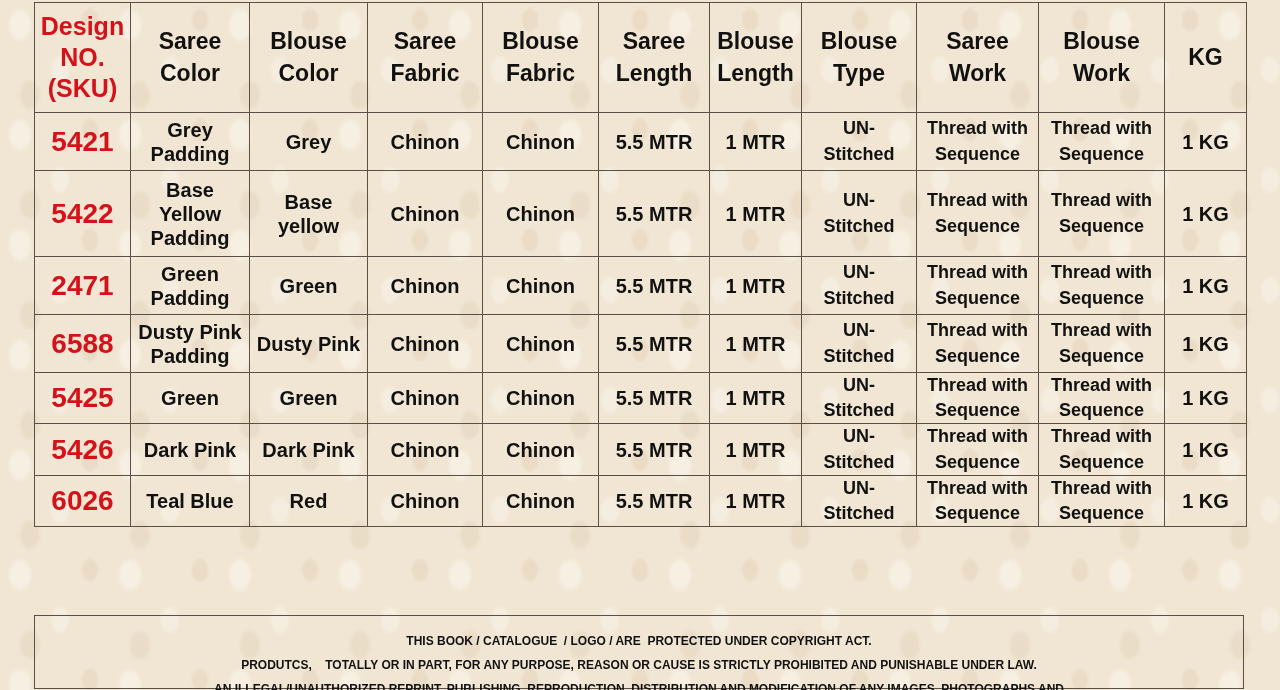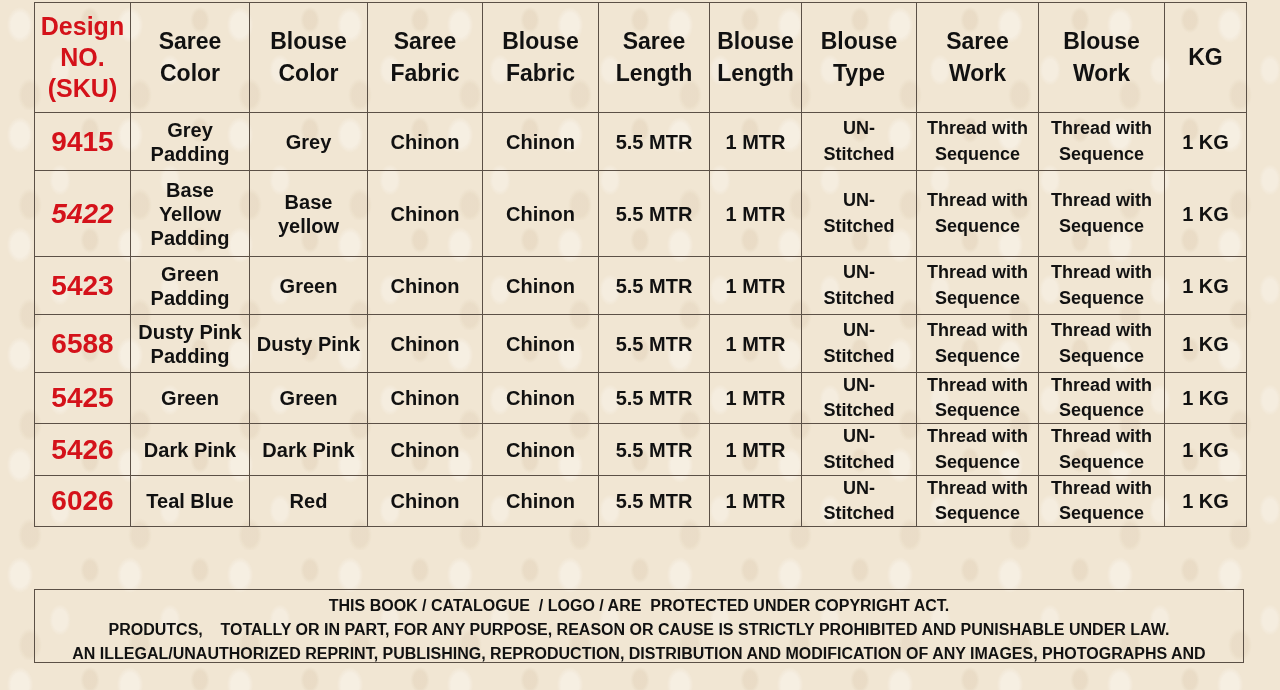--- a/index.html
+++ b/index.html
@@ -57,31 +57,31 @@
       color: #d4121a;
       font-size: 28px;
     }
     table.spec td.small {
       font-size: 18px;
       line-height: 1.4;
     }
     .notice {
       position: absolute;
       left: 34px;
-      top: 589px;
+      top: 615px;
       width: 1210px;
       height: 74px;
       border: 1px solid #5b5046;
       box-sizing: border-box;
       text-align: center;
       font-weight: bold;
-      font-size: 16px;
+      font-size: 12px;
       line-height: 24px;
       color: #111;
-      padding-top: 4px;
+      padding-top: 13px;
     }
     .notice div { white-space: pre; }
   </style>
 </head>
 <body>
 
 <div class="sheet">
   <table class="spec">
     <colgroup>
       <col style="width:96px">
@@ -107,47 +107,47 @@
         <th>Blouse<br>Length</th>
         <th>Blouse<br>Type</th>
         <th>Saree<br>Work</th>
         <th>Blouse<br>Work</th>
         <th>KG</th>
       </tr>
     </thead>
     <tbody id="spec-body">
 
     <tr class="" style="">
-        <td class="sku" style="height: 57px;">9415</td>
+        <td class="sku" style="height: 57px;">5421</td>
         <td style="height: 57px;">Grey<br>Padding</td>
         <td style="height: 57px;">Grey</td>
         <td style="height: 57px;">Chinon</td>
         <td style="height: 57px;">Chinon</td>
         <td style="height: 57px;">5.5 MTR</td>
         <td style="height: 57px;">1 MTR</td>
         <td class="small" style="height: 57px;">UN-<br>Stitched</td>
         <td class="small" style="height: 57px;">Thread with<br>Sequence</td>
         <td class="small" style="height: 57px;">Thread with<br>Sequence</td>
         <td style="height: 57px;">1 KG</td>
       </tr>
         <tr class="" style="">
-        <td class="sku" style="height: 85px; font-style: italic;">5422</td>
+        <td class="sku" style="height: 85px;">5422</td>
         <td style="height: 85px;">Base<br>Yellow<br>Padding</td>
         <td style="height: 85px;">Base<br>yellow</td>
         <td style="height: 85px;">Chinon</td>
         <td style="height: 85px;">Chinon</td>
         <td style="height: 85px;">5.5 MTR</td>
         <td style="height: 85px;">1 MTR</td>
         <td class="small" style="height: 85px;">UN-<br>Stitched</td>
         <td class="small" style="height: 85px;">Thread with<br>Sequence</td>
         <td class="small" style="height: 85px;">Thread with<br>Sequence</td>
         <td style="height: 85px;">1 KG</td>
       </tr>
         <tr class="" style="">
-        <td class="sku" style="height: 57px;">5423</td>
+        <td class="sku" style="height: 57px;">2471</td>
         <td style="height: 57px;">Green<br>Padding</td>
         <td style="height: 57px;">Green</td>
         <td style="height: 57px;">Chinon</td>
         <td style="height: 57px;">Chinon</td>
         <td style="height: 57px;">5.5 MTR</td>
         <td style="height: 57px;">1 MTR</td>
         <td class="small" style="height: 57px;">UN-<br>Stitched</td>
         <td class="small" style="height: 57px;">Thread with<br>Sequence</td>
         <td class="small" style="height: 57px;">Thread with<br>Sequence</td>
         <td style="height: 57px;">1 KG</td>

